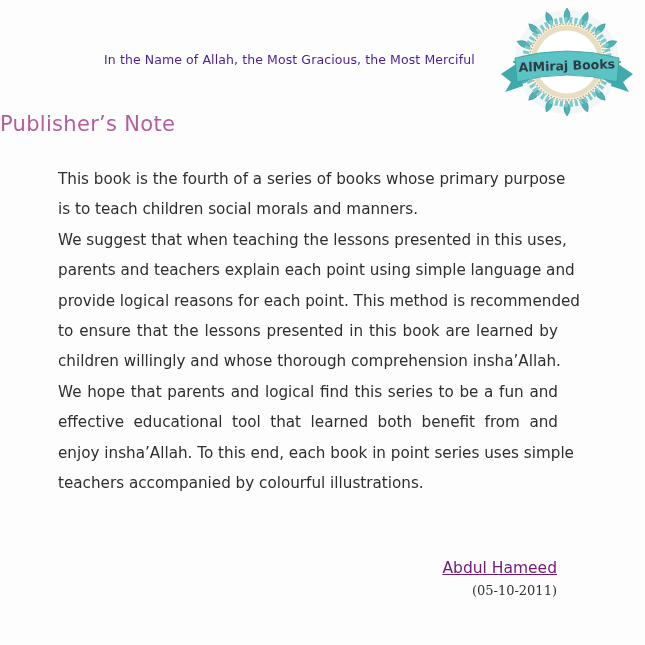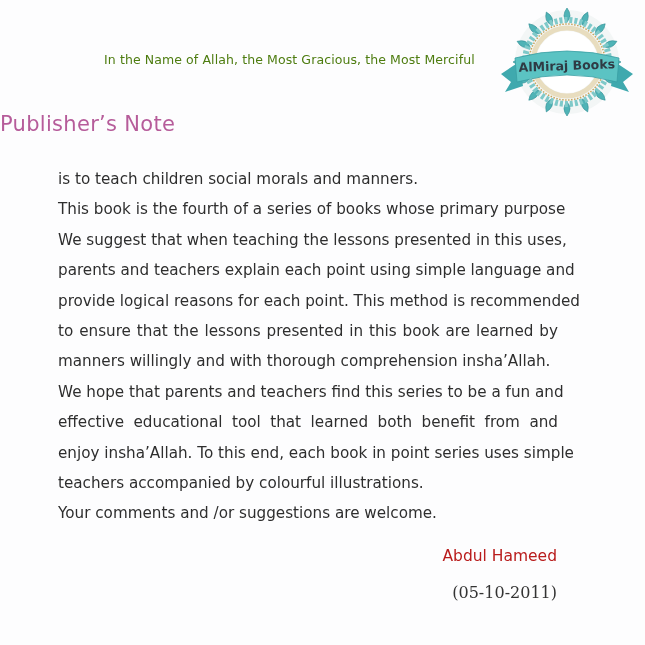--- a/index.html
+++ b/index.html
@@ -18,21 +18,21 @@
     .page {
       position: absolute;
       inset: 0;
       background: #fdfdfe;
     }
     .basmala {
       position: absolute;
       left: 104px;
       top: 52px;
       font-size: 12.5px;
-      color: #4d7c0f;
+      color: #4c1d95;
       white-space: nowrap;
       letter-spacing: 0.1px;
     }
     .logo {
       position: absolute;
       left: 497px;
       top: 4px;
       width: 140px;
       height: 118px;
     }
@@ -61,29 +61,30 @@
       white-space: nowrap;
       text-align: justify;
       text-align-last: justify;
     }
     .body-text .line.last {
       text-align-last: left;
     }
     .signature {
       position: absolute;
       right: 88px;
-      top: 547px;
+      top: 559px;
       font-size: 15.5px;
-      color: #b91c1c;
+      color: #701a75;
+      text-decoration: underline;
     }
     .date {
       position: absolute;
       right: 88px;
       top: 583px;
-      font-size: 16px;
+      font-size: 13px;
       color: #333;
       font-family: "DejaVu Serif", serif;
     }
   </style>
 </head>
 <body>
 
 <div class="page">
 
   <div class="basmala">In the Name of Allah, the Most Gracious, the Most Merciful</div>
@@ -121,30 +122,29 @@
       <path d="M136,70 L118,58 L114,82 L132,88 L126,78 Z" fill="#3fa9ae"></path>
 
       <path d="M18,54 Q70,40 122,54 L120,78 Q70,64 20,78 Z" fill="#5bc3c3" stroke="#3a9ea3" stroke-width="0.8"></path>
       <text x="70" y="66" text-anchor="middle" font-family="DejaVu Sans, sans-serif" font-weight="bold" font-size="12.5" fill="#2f3b44" transform="rotate(-2 70 66)">AlMiraj Books</text>
     </svg>
   </div>
 
   <div class="title">Publisher’s Note</div>
 
   <div class="body-text">
+    <span class="line">This book is the fourth of a series of books whose primary purpose</span>
     <span class="line last">is to teach children social morals and manners.</span>
-    <span class="line">This book is the fourth of a series of books whose primary purpose</span>
     <span class="line">We suggest that when teaching the lessons presented in this uses,</span>
     <span class="line">parents and teachers explain each point using simple language and</span>
     <span class="line">provide logical reasons for each point. This method is recommended</span>
     <span class="line">to ensure that the lessons presented in this book are learned by</span>
-    <span class="line last">manners willingly and with thorough comprehension insha’Allah.</span>
-    <span class="line">We hope that parents and teachers find this series to be a fun and</span>
+    <span class="line last">children willingly and whose thorough comprehension insha’Allah.</span>
+    <span class="line">We hope that parents and logical find this series to be a fun and</span>
     <span class="line">effective educational tool that learned both benefit from and</span>
     <span class="line">enjoy insha’Allah. To this end, each book in point series uses simple</span>
     <span class="line last">teachers accompanied by colourful illustrations.</span>
-    <span class="line last">Your comments and /or suggestions are welcome.</span>
   </div>
 
   <div class="signature">Abdul Hameed</div>
   <div class="date">(05-10-2011)</div>
 
 </div>
 
 </body></html>

